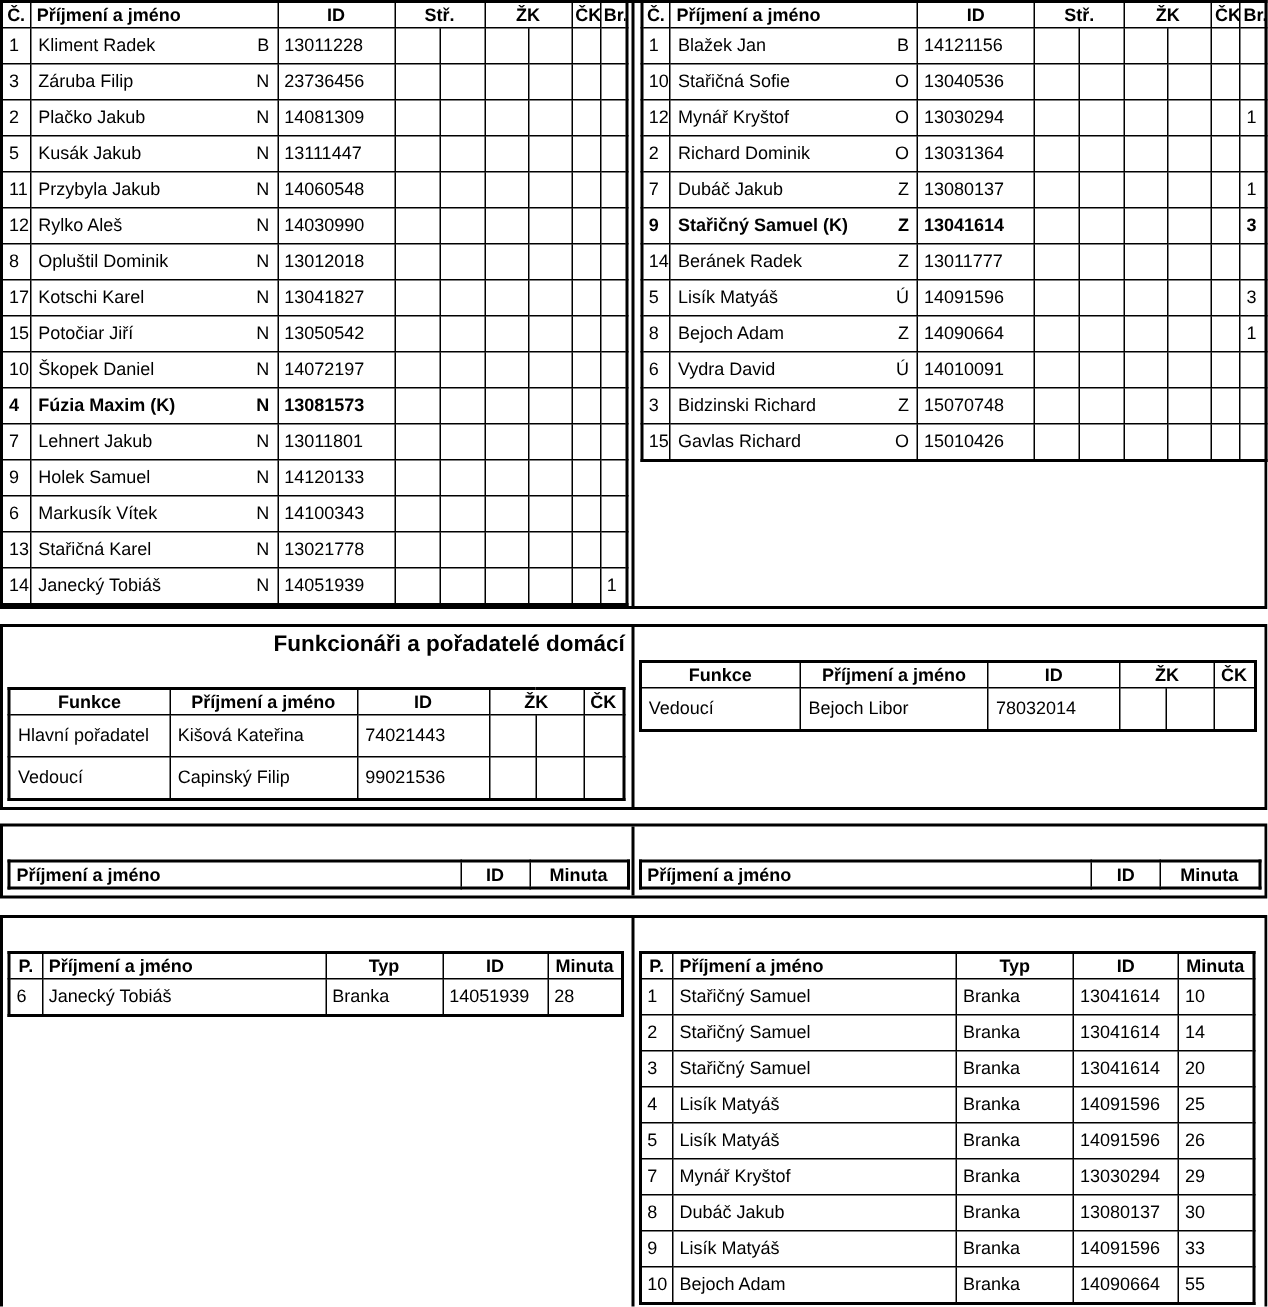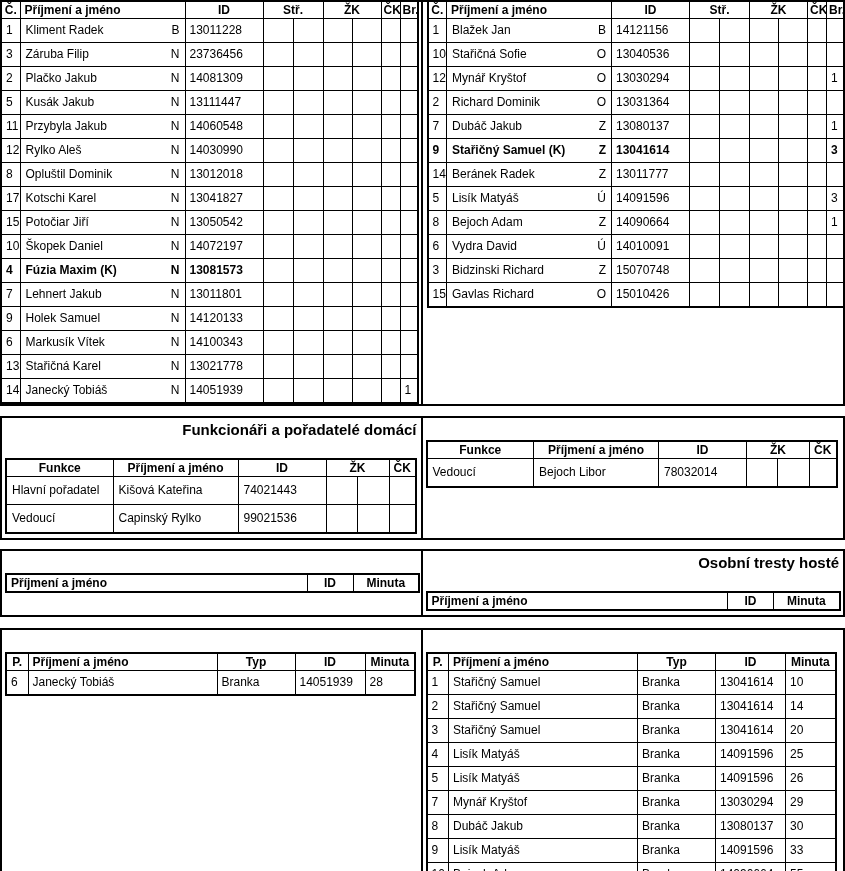--- a/index.html
+++ b/index.html
@@ -580,21 +580,21 @@
           <tr>
     <td>Hlavní pořadatel</td>
     <td>Kišová Kateřina</td>
     <td>74021443</td>
     <td></td>
     <td></td>
     <td></td>
   </tr>
           <tr>
     <td>Vedoucí</td>
-    <td>Capinský Rylko</td>
+    <td>Capinský Filip</td>
     <td>99021536</td>
     <td></td>
     <td></td>
     <td></td>
   </tr>
         </tbody>
     </table>
   </div>
   <div class="half right">
     <table class="officials-table">
@@ -641,21 +641,20 @@
         <tr>
           <th class="hl">Příjmení a jméno</th>
           <th>ID</th>
           <th>Minuta</th>
         </tr>
       </thead>
       <tbody></tbody>
     </table>
   </div>
   <div class="half right">
-    <div class="sec-title">Osobní tresty hosté</div>
     <table class="penalty-table">
       <colgroup>
           <col style="width:301px">
           <col style="width:46px">
           <col style="width:66px">
         </colgroup>
       <thead>
         <tr>
           <th class="hl">Příjmení a jméno</th>
           <th>ID</th>

